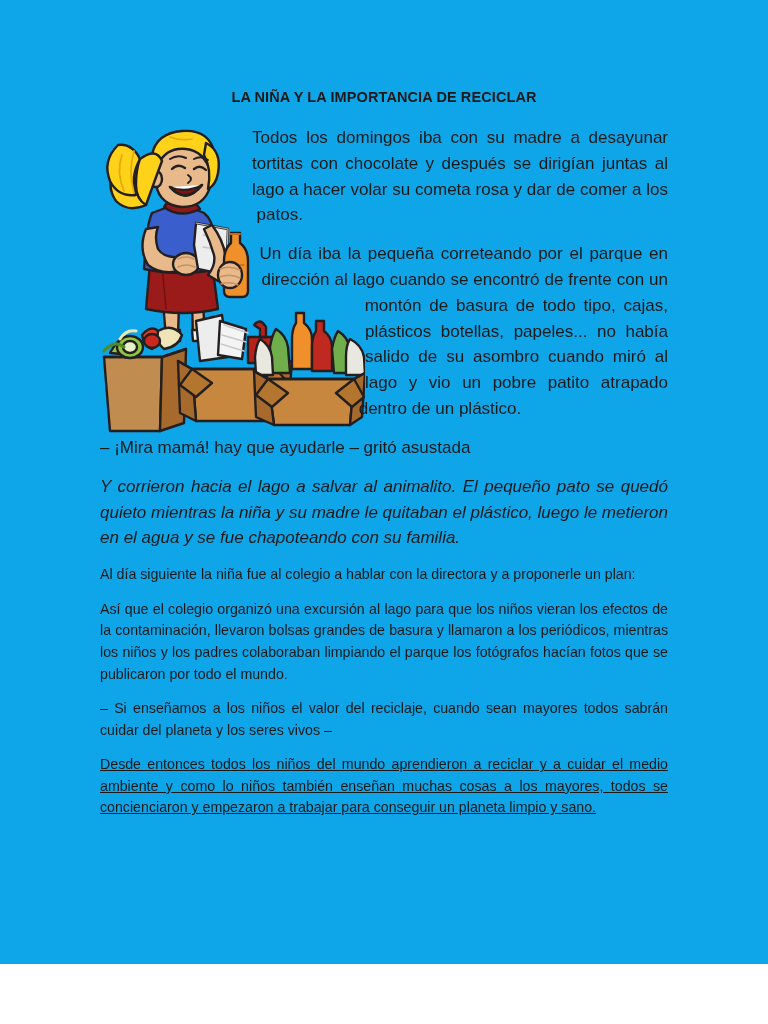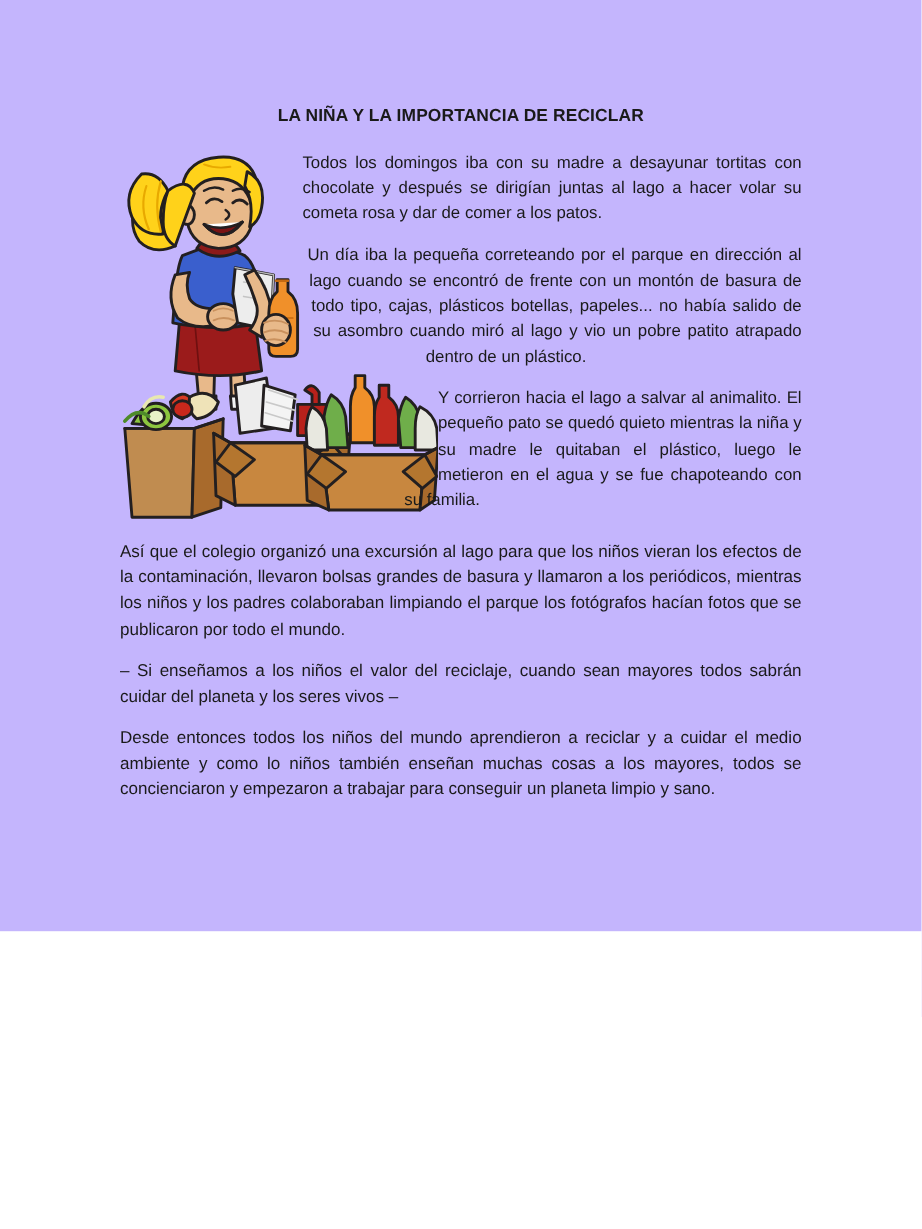--- a/index.html
+++ b/index.html
@@ -10,22 +10,22 @@
   body {
     width: 768px;
     height: 1024px;
     font-family: "Liberation Sans", sans-serif;
     color: #1a1a1a;
     overflow: hidden;
   }
   .page {
     position: relative;
     width: 768px;
-    height: 776px;
-    background: #c4b5fd;
+    height: 964px;
+    background: #0ea5e9;
     box-sizing: border-box;
     padding: 0;
   }
   .content {
     position: absolute;
     left: 100px;
     top: 88px;
     width: 568px;
   }
   .doc-title {
@@ -36,21 +36,21 @@
     margin: 0 0 18px 0;
     line-height: 1.3;
   }
   p.para {
     font-size: 14.2px;
     line-height: 1.52;
     text-align: justify;
     margin: 0 0 13px 0;
     text-justify: inter-word;
   }
-  p.para:last-child { margin-bottom: 0; }
+  p.para:last-child { margin-bottom: 0; text-decoration: underline; }
 
   
   .wrap-block {
     position: relative;
     margin: 0 0 13px 0;
   }
   .illus {
     float: left;
     width: 265px;
     height: 312px;
@@ -85,26 +85,26 @@
       265px 262px,
       245px 276px,
       160px 288px,
       60px 300px,
       0px 306px
     );
   }
   .illus svg { display: block; width: 265px; height: 312px; }
 
   .wrap-block p {
-    font-size: 14px;
+    font-size: 17px;
     line-height: 1.52;
     text-align: justify;
     margin: 12px 0 13px 0;
   }
-  .wrap-block p.lastwrap { margin-bottom: 0; }
+  .wrap-block p.lastwrap { margin-bottom: 0; font-style: italic; }
   .clearer { clear: both; height: 0; overflow: hidden; }
 </style>
 </head>
 <body>
 
 <div class="page">
   <div class="content">
 
     <h1 class="doc-title">LA NIÑA Y LA IMPORTANCIA DE RECICLAR</h1>
 
@@ -232,27 +232,29 @@
             <path d="M254 254 L236 268 L252 282 L264 272 Z" fill="#B4762F"></path>
 
           </g>
         </svg>
       </div>
 
       <p>Todos los domingos iba con su madre a desayunar tortitas con chocolate y después se dirigían juntas al lago a hacer volar su cometa rosa y dar de comer a los patos.</p>
 
       <p>Un día iba la pequeña correteando por el parque en dirección al lago cuando se encontró de frente con un montón de basura de todo tipo, cajas, plásticos botellas, papeles... no había salido de su asombro cuando miró al lago y vio un pobre patito atrapado dentro de un plástico.</p>
 
+      <p>– ¡Mira mamá! hay que ayudarle – gritó asustada</p>
 
       <p class="lastwrap">Y corrieron hacia el lago a salvar al animalito. El pequeño pato se quedó quieto mientras la niña y su madre le quitaban el plástico, luego le metieron en el agua y se fue chapoteando con su familia.</p>
 
       <div class="clearer"></div>
     </div>
 
 
+    <p class="para">Al día siguiente la niña fue al colegio a hablar con la directora y a proponerle un plan:</p>
 
     <p class="para">Así que el colegio organizó una excursión al lago para que los niños vieran los efectos de la contaminación, llevaron bolsas grandes de basura y llamaron a los periódicos, mientras los niños y los padres colaboraban limpiando el parque los fotógrafos hacían fotos que se publicaron por todo el mundo.</p>
 
     <p class="para">– Si enseñamos a los niños el valor del reciclaje, cuando sean mayores todos sabrán cuidar del planeta y los seres vivos –</p>
 
     <p class="para">Desde entonces todos los niños del mundo aprendieron a reciclar y a cuidar el medio ambiente y como lo niños también enseñan muchas cosas a los mayores, todos se concienciaron y empezaron a trabajar para conseguir un planeta limpio y sano.</p>
 
   </div>
 </div>
 

